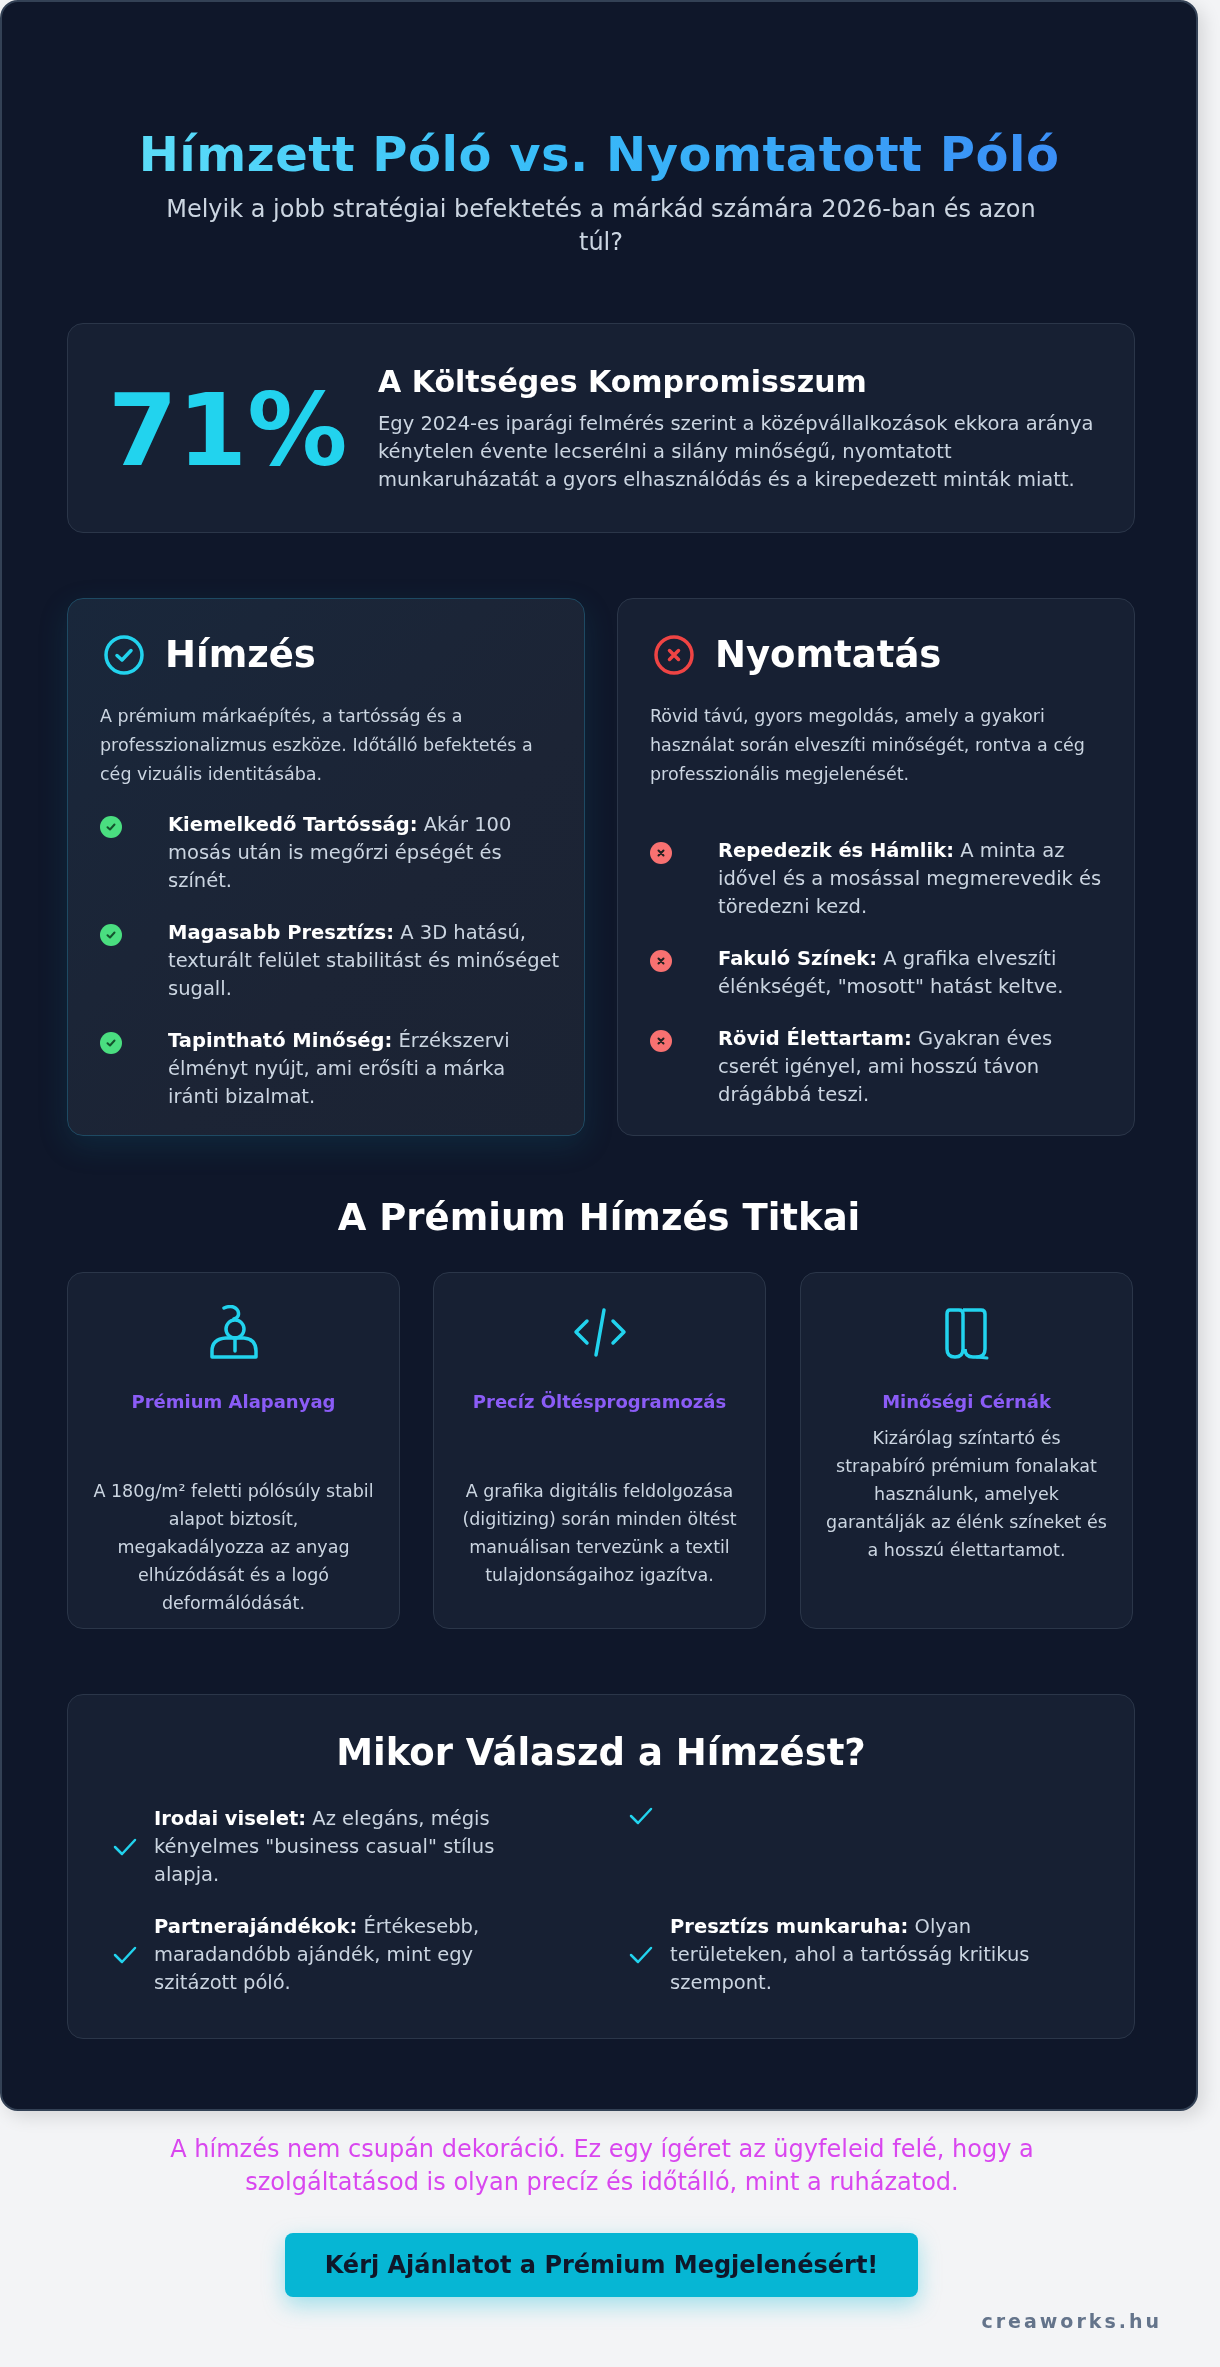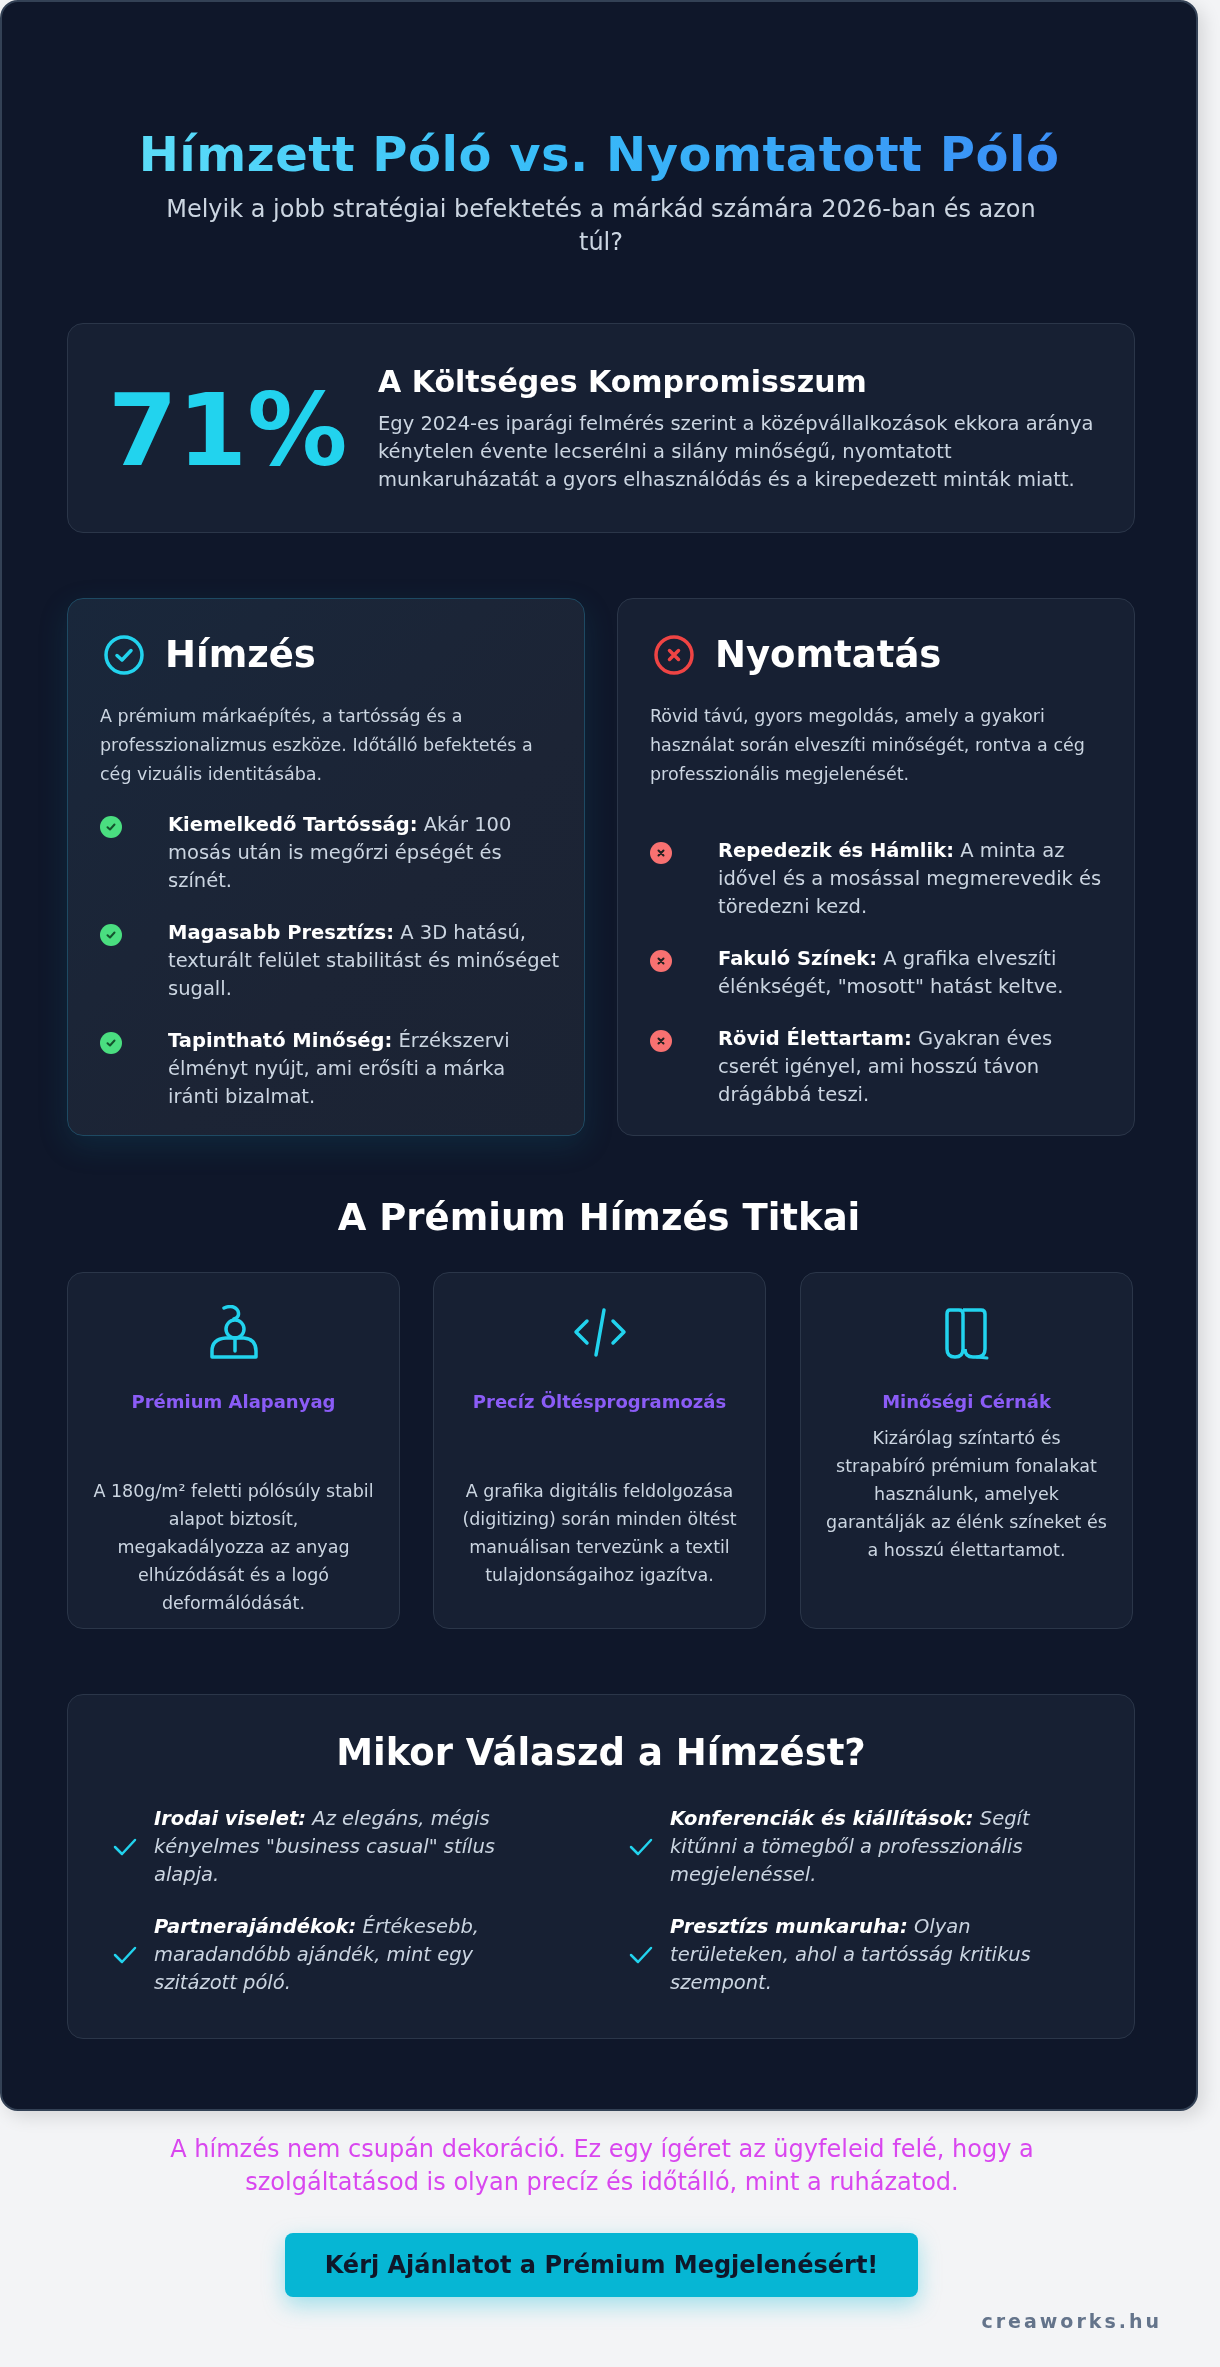--- a/index.html
+++ b/index.html
@@ -60,21 +60,21 @@
   .feat-1 { left: 65px; } .feat-2 { left: 431px; } .feat-3 { left: 798px; }
   .feat svg { position: absolute; left: 50%; margin-left: -30px; top: 32px; width: 60px; height: 56px; }
   .feat-title { position: absolute; left: 20px; right: 20px; top: 112px; font-size: 18px; font-weight: bold; color: #8b5cf6; line-height: 33px; }
   .feat-text { position: absolute; left: 25px; right: 25px; font-size: 17.5px; line-height: 28px; color: #cbd5e1; }
   .feat-1 .feat-text, .feat-2 .feat-text { top: 184px; margin-top: 20px; }
   .feat-3 .feat-text { top: 151px; }
   .when { left: 65px; top: 1692px; width: 1068px; height: 345px; }
   .when-title { position: absolute; left: 0; width: 100%; text-align: center; top: 36px; font-size: 37px; font-weight: bold; color: #ffffff; }
   .when-item { position: absolute; display: flex; align-items: center; width: 420px; }
   .when-item svg { width: 26px; height: 22px; flex: 0 0 26px; margin-right: 16px; }
-  .when-item .txt { font-size: 19.5px; line-height: 28px; color: #cbd5e1; font-style: italic; }
+  .when-item .txt { font-size: 19.5px; line-height: 28px; color: #cbd5e1; }
   .when-item .txt b { color: #ffffff; }
   .w1 { left: 44px; top: 110px; } .w2 { left: 44px; top: 218px; }
   .w3 { left: 560px; top: 110px; } .w4 { left: 560px; top: 218px; }
   .outro { position: absolute; left: 130px; width: 940px; top: 2131px; text-align: center; font-size: 24px; line-height: 33px; color: #d946ef; }
   .cta {
     position: absolute; left: 283px; top: 2231px; width: 633px; height: 64px; border: none;
     background: #06b6d4; border-radius: 8px; color: #0f172a; font-family: "DejaVu Sans", sans-serif;
     font-size: 24px; font-weight: bold; box-shadow: 0 8px 22px rgba(6,182,212,0.35); cursor: pointer;
   }
   .brand { position: absolute; right: 34px; top: 2308px; font-size: 19px; font-weight: bold; color: #64748b; letter-spacing: 3px; }
@@ -211,21 +211,20 @@
     <div class="when-item w2">
       <svg viewBox="0 0 26 22">
           <path d="M3 11 L10 18 L23 4" fill="none" stroke="#22d3ee" stroke-width="2.5" stroke-linecap="round" stroke-linejoin="round"></path>
         </svg>
       <span class="txt"><b>Partnerajándékok:</b><span> Értékesebb, maradandóbb ajándék, mint egy szitázott póló.</span></span>
     </div>
     <div class="when-item w3">
       <svg viewBox="0 0 26 22">
           <path d="M3 11 L10 18 L23 4" fill="none" stroke="#22d3ee" stroke-width="2.5" stroke-linecap="round" stroke-linejoin="round"></path>
         </svg>
-      <span class="txt"><b>Konferenciák és kiállítások:</b><span> Segít kitűnni a tömegből a professzionális megjelenéssel.</span></span>
     </div>
     <div class="when-item w4">
       <svg viewBox="0 0 26 22">
           <path d="M3 11 L10 18 L23 4" fill="none" stroke="#22d3ee" stroke-width="2.5" stroke-linecap="round" stroke-linejoin="round"></path>
         </svg>
       <span class="txt"><b>Presztízs munkaruha:</b><span> Olyan területeken, ahol a tartósság kritikus szempont.</span></span>
     </div>
   </div>
 
   <p class="outro">A hímzés nem csupán dekoráció. Ez egy ígéret az ügyfeleid felé, hogy a szolgáltatásod is olyan precíz és időtálló, mint a ruházatod.</p>

